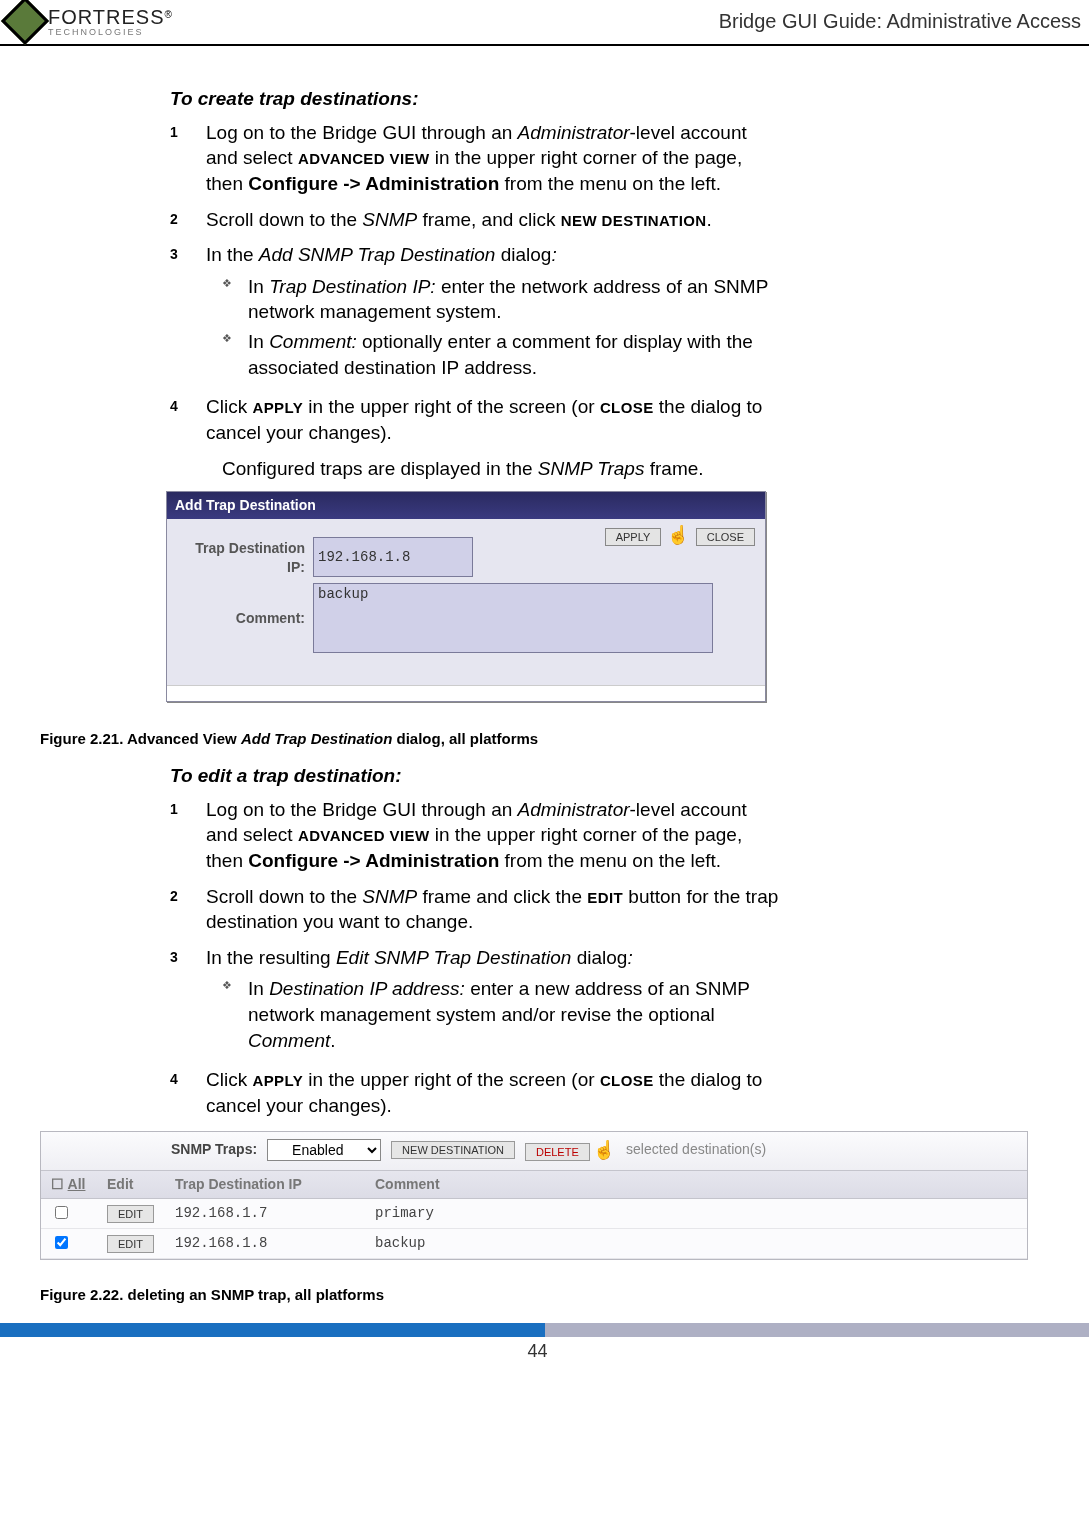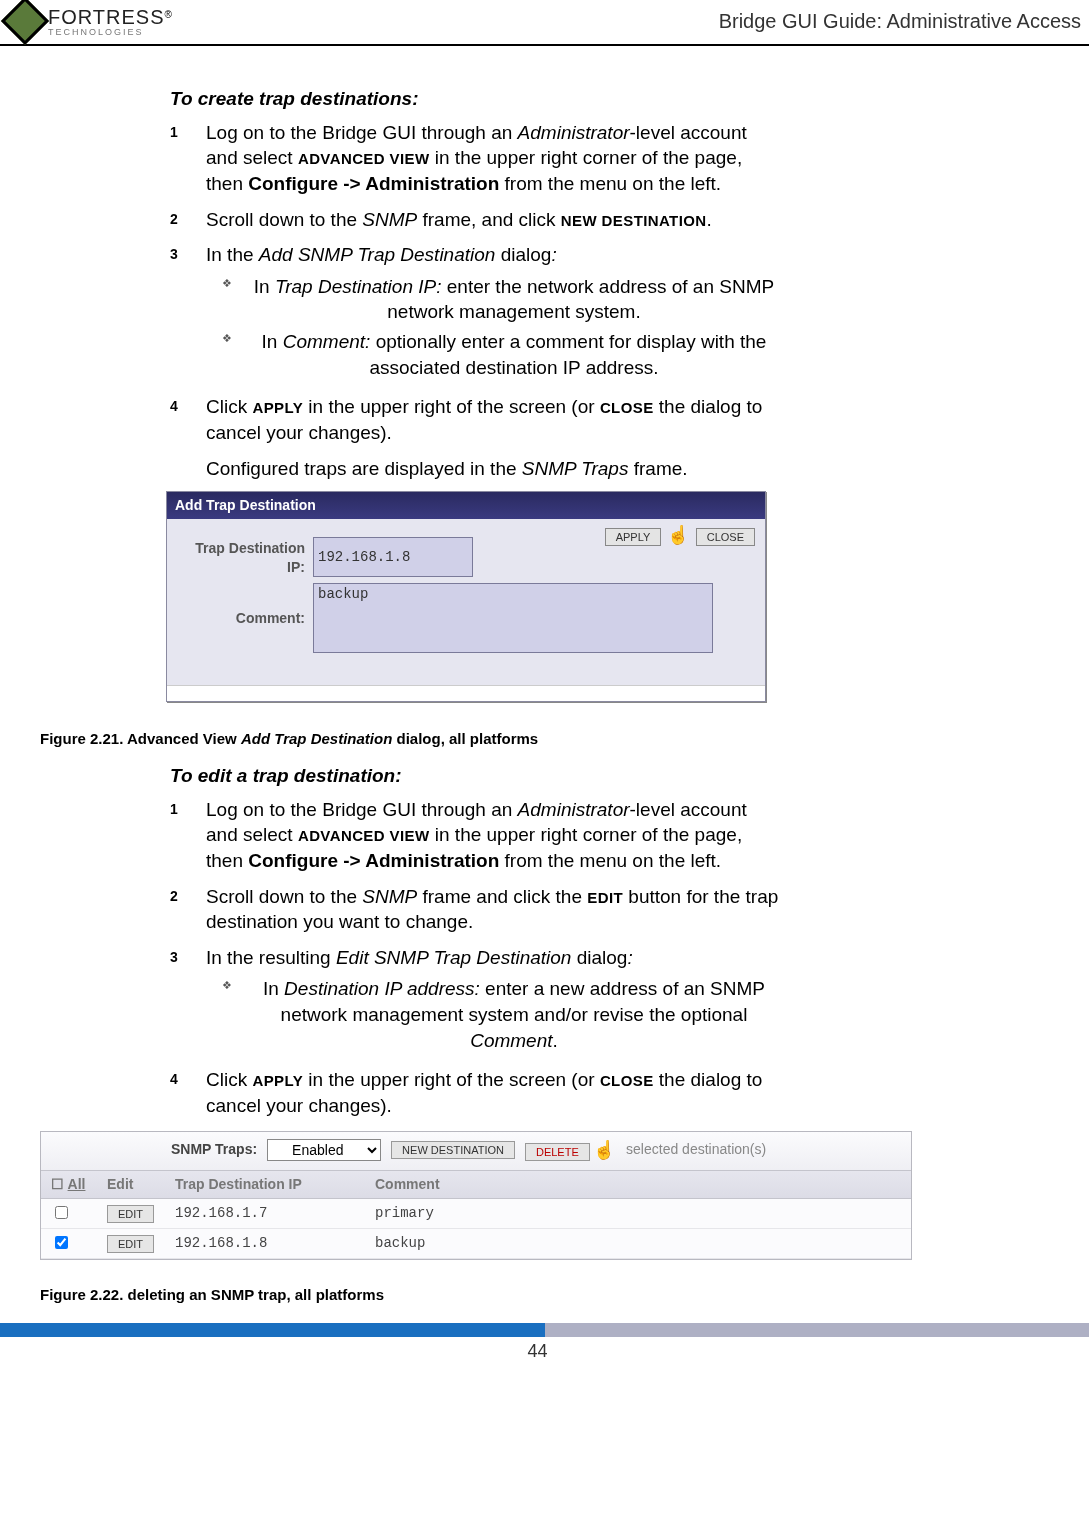--- a/index.html
+++ b/index.html
@@ -36,21 +36,21 @@
     max-width: 840px;
   }
   .sec-title { font-weight: 700; font-style: italic; font-size: 19px; margin: 10px 0 8px 0; }
   ol.steps { list-style: none; padding: 0; margin: 0; }
   ol.steps > li { display: flex; margin: 4px 0 10px 0; }
   .step-num { font-weight: 700; font-size: 14px; width: 36px; flex:0 0 36px; padding-top:3px;}
   .step-body { flex: 1; }
   .it { font-style: italic; }
   .sc { font-variant: small-caps; font-weight: 700; letter-spacing: 0.4px; font-size: 15px;}
   .bold { font-weight: 700; }
-  ul.sub { list-style: none; padding-left: 16px; margin: 6px 0 2px 0; text-align: center;}
+  ul.sub { list-style: none; padding-left: 16px; margin: 6px 0 2px 0;}
   ul.sub li { margin: 4px 0; position:relative; padding-left:26px;}
   ul.sub li::before {
     content: "❖"; position:absolute; left:0; top:2px; font-size:11px; color:#555;
   }
   .fig-caption { font-weight: 700; font-size: 15px; margin: 10px 0 16px 40px; }
   .fig-caption .figit { font-style: italic; }
 
   
   .dlg {
     width: 600px; margin: 10px 0 8px -4px;
@@ -77,21 +77,21 @@
     font-size:14px; padding:2px 4px; color:#333;
   }
   .dlg-ip { width: 160px; }
   .dlg-ta { width: 400px; height: 70px; resize:none; }
   .dlg-footer { height: 16px; background:#fff; border-top:1px solid #ccc;}
 
   
   .traps-wrap {
     margin: 12px 0 6px -130px;
     border: 1px solid #b8b8c0;
-    width: 872px;
+    width: 988px;
     font-size: 14px;
     background: #fdfdfd;
   }
   .traps-top {
     display:flex; align-items:center; gap:10px; padding:6px 10px 8px 130px;
     border-bottom: 1px solid #c4c4cc;
     background: linear-gradient(#fbfbfd, #efeff4);
     color:#555;
   }
   .traps-top .lbl { font-weight:700; color:#444; }
@@ -157,21 +157,21 @@
       </div>
     </li>
     <li>
       <div class="step-num">4</div>
       <div class="step-body">
         <span>Click </span><span class="sc">APPLY</span><span> in the upper right of the screen (or </span><span class="sc">CLOSE</span><span> the dialog to cancel your changes).</span>
       </div>
     </li>
   </ol>
 
-  <div style="margin:2px 0 10px 36px;">
+  <div style="margin:2px 0 10px 52px;">
     <span>Configured traps are displayed in the </span><span class="it">SNMP Traps</span><span> frame.</span>
   </div>
 
   <div class="dlg">
     <div class="dlg-title">Add Trap Destination</div>
     <div class="dlg-body">
       <div class="dlg-buttons">
         <button class="winbtn">APPLY</button>
         <span class="cursor-icon">☝</span>
         <button class="winbtn">CLOSE</button>

